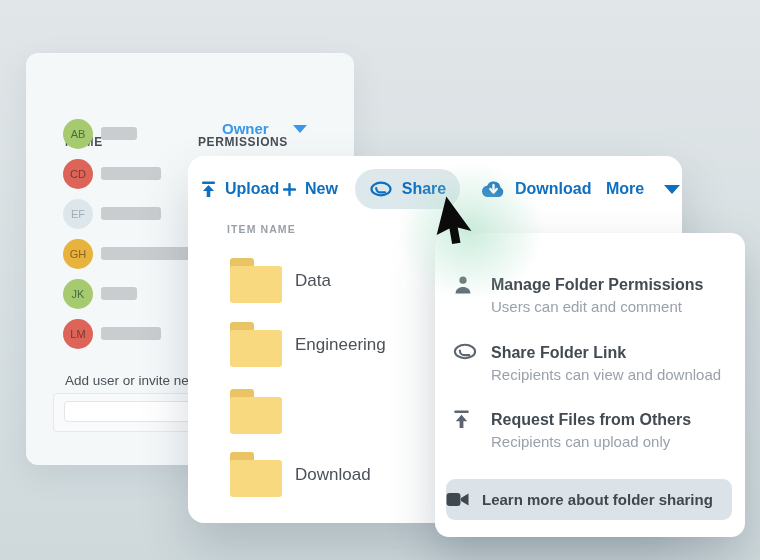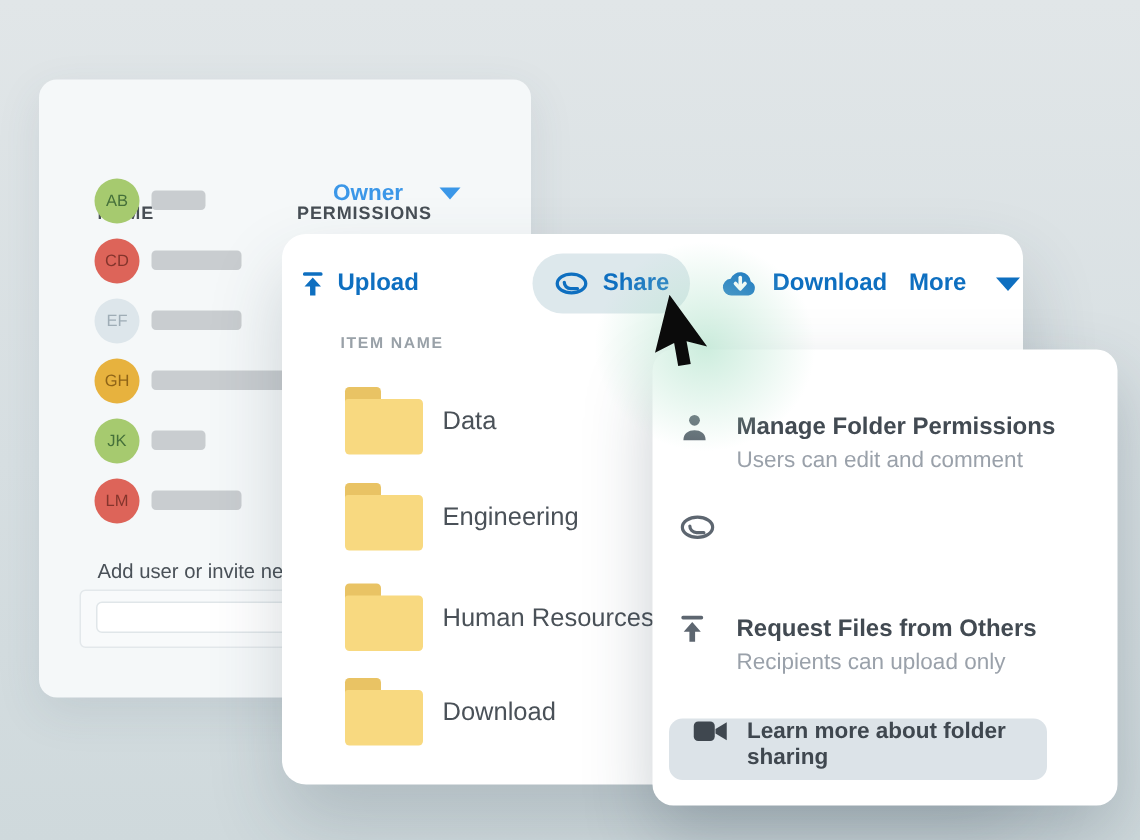--- a/index.html
+++ b/index.html
@@ -53,22 +53,22 @@
                 border-radius:2px 3px 3px 3px;}
   .folder-label{font-size:17px;color:#4a5158;}
 
   
   .share-menu{position:absolute;left:435px;top:233px;width:310px;height:304px;background:#ffffff;
               border-radius:14px;z-index:30;box-shadow:0 20px 45px rgba(45,65,80,.25);}
   .menu-item{position:absolute;left:17px;width:282px;display:flex;gap:13px;cursor:pointer;}
   .menu-item .mi-icon{width:26px;flex:0 0 auto;padding-top:1px;}
   .mi-title{font-size:16px;font-weight:700;color:#424a52;line-height:22px;}
   .mi-sub{font-size:15px;color:#9aa1aa;line-height:22px;}
-  .menu-footer{position:absolute;left:11px;top:246px;width:252px;height:41px;background:#dce3e8;
-               border-radius:9px;display:flex;align-items:flex-start;gap:12px;padding-left:16px;
+  .menu-footer{position:absolute;left:11px;top:246px;width:286px;height:41px;background:#dce3e8;
+               border-radius:9px;display:flex;align-items:center;gap:12px;
                box-sizing:border-box;cursor:pointer;}
   .menu-footer .mf-label{font-size:15px;font-weight:700;color:#3f474f;}
 
   
   .glow{position:absolute;left:372px;top:138px;width:196px;height:186px;z-index:40;pointer-events:none;
         background:radial-gradient(closest-side,rgba(183,229,207,.70),rgba(183,229,207,0) 75%);}
   .cursor{position:absolute;left:444px;top:193px;z-index:50;transform:rotate(14deg);
           transform-origin:2px 2px;pointer-events:none;}
 </style>
 </head>
@@ -118,20 +118,27 @@
   <div class="file-panel">
 
     <div class="tb-btn tb-upload">
       <svg width="17" height="17" viewBox="0 0 17 17">
         <rect x="2" y="0.5" width="13" height="2.4" rx="1" fill="#0e6fc0"></rect>
         <path d="M8.5 4 L14 10 H10.3 V16 H6.7 V10 H3 Z" fill="#0e6fc0"></path>
       </svg>
       <span>Upload</span>
     </div>
 
+    <div class="tb-btn tb-new">
+      <svg width="15" height="15" viewBox="0 0 15 15">
+        <rect x="6.3" y="1" width="2.4" height="13" rx="1" fill="#0e6fc0"></rect>
+        <rect x="1" y="6.3" width="13" height="2.4" rx="1" fill="#0e6fc0"></rect>
+      </svg>
+      <span>New</span>
+    </div>
 
     <div class="share-pill">
       <svg width="24" height="16" viewBox="0 0 24 16" fill="none" stroke="#0e6fc0" stroke-width="2.2" stroke-linecap="round">
         <ellipse cx="12" cy="8" rx="9.5" ry="6.3"></ellipse>
         <path d="M7.2 7.2 a4.2 4.2 0 0 0 4.2 4.2 h4.6"></path>
       </svg>
       <span>Share</span>
     </div>
 
     <div class="tb-btn tb-download">
@@ -162,21 +169,20 @@
           <span class="tab"></span>
           <span class="body"></span>
         </span>
       <span class="folder-label">Engineering</span>
     </div>
     <div class="folder-row" style="top:233px">
       <span class="folder">
           <span class="tab"></span>
           <span class="body"></span>
         </span>
-      <span class="folder-label">Human Resources</span>
     </div>
     <div class="folder-row" style="top:296px">
       <span class="folder">
           <span class="tab"></span>
           <span class="body"></span>
         </span>
       <span class="folder-label">Download</span>
     </div>
   </div>
 
@@ -195,20 +201,24 @@
       </span>
     </div>
 
     <div class="menu-item" style="top:109px">
       <span class="mi-icon">
         <svg width="26" height="17" viewBox="0 0 24 16" fill="none" stroke="#5d6670" stroke-width="2" stroke-linecap="round">
           <ellipse cx="12" cy="8" rx="9.5" ry="6.3"></ellipse>
           <path d="M7.2 7.2 a4.2 4.2 0 0 0 4.2 4.2 h4.6"></path>
         </svg>
       </span>
+      <span>
+        <div class="mi-title">Share Folder Link</div>
+        <div class="mi-sub">Recipients can view and download</div>
+      </span>
     </div>
 
     <div class="menu-item" style="top:176px">
       <span class="mi-icon">
         <svg width="19" height="19" viewBox="0 0 17 17">
           <rect x="2" y="0.5" width="13" height="2.2" rx="1" fill="#5d6670"></rect>
           <path d="M8.5 4.2 L13.6 10 H10.2 V16 H6.8 V10 H3.4 Z" fill="#5d6670"></path>
         </svg>
       </span>
       <span>

